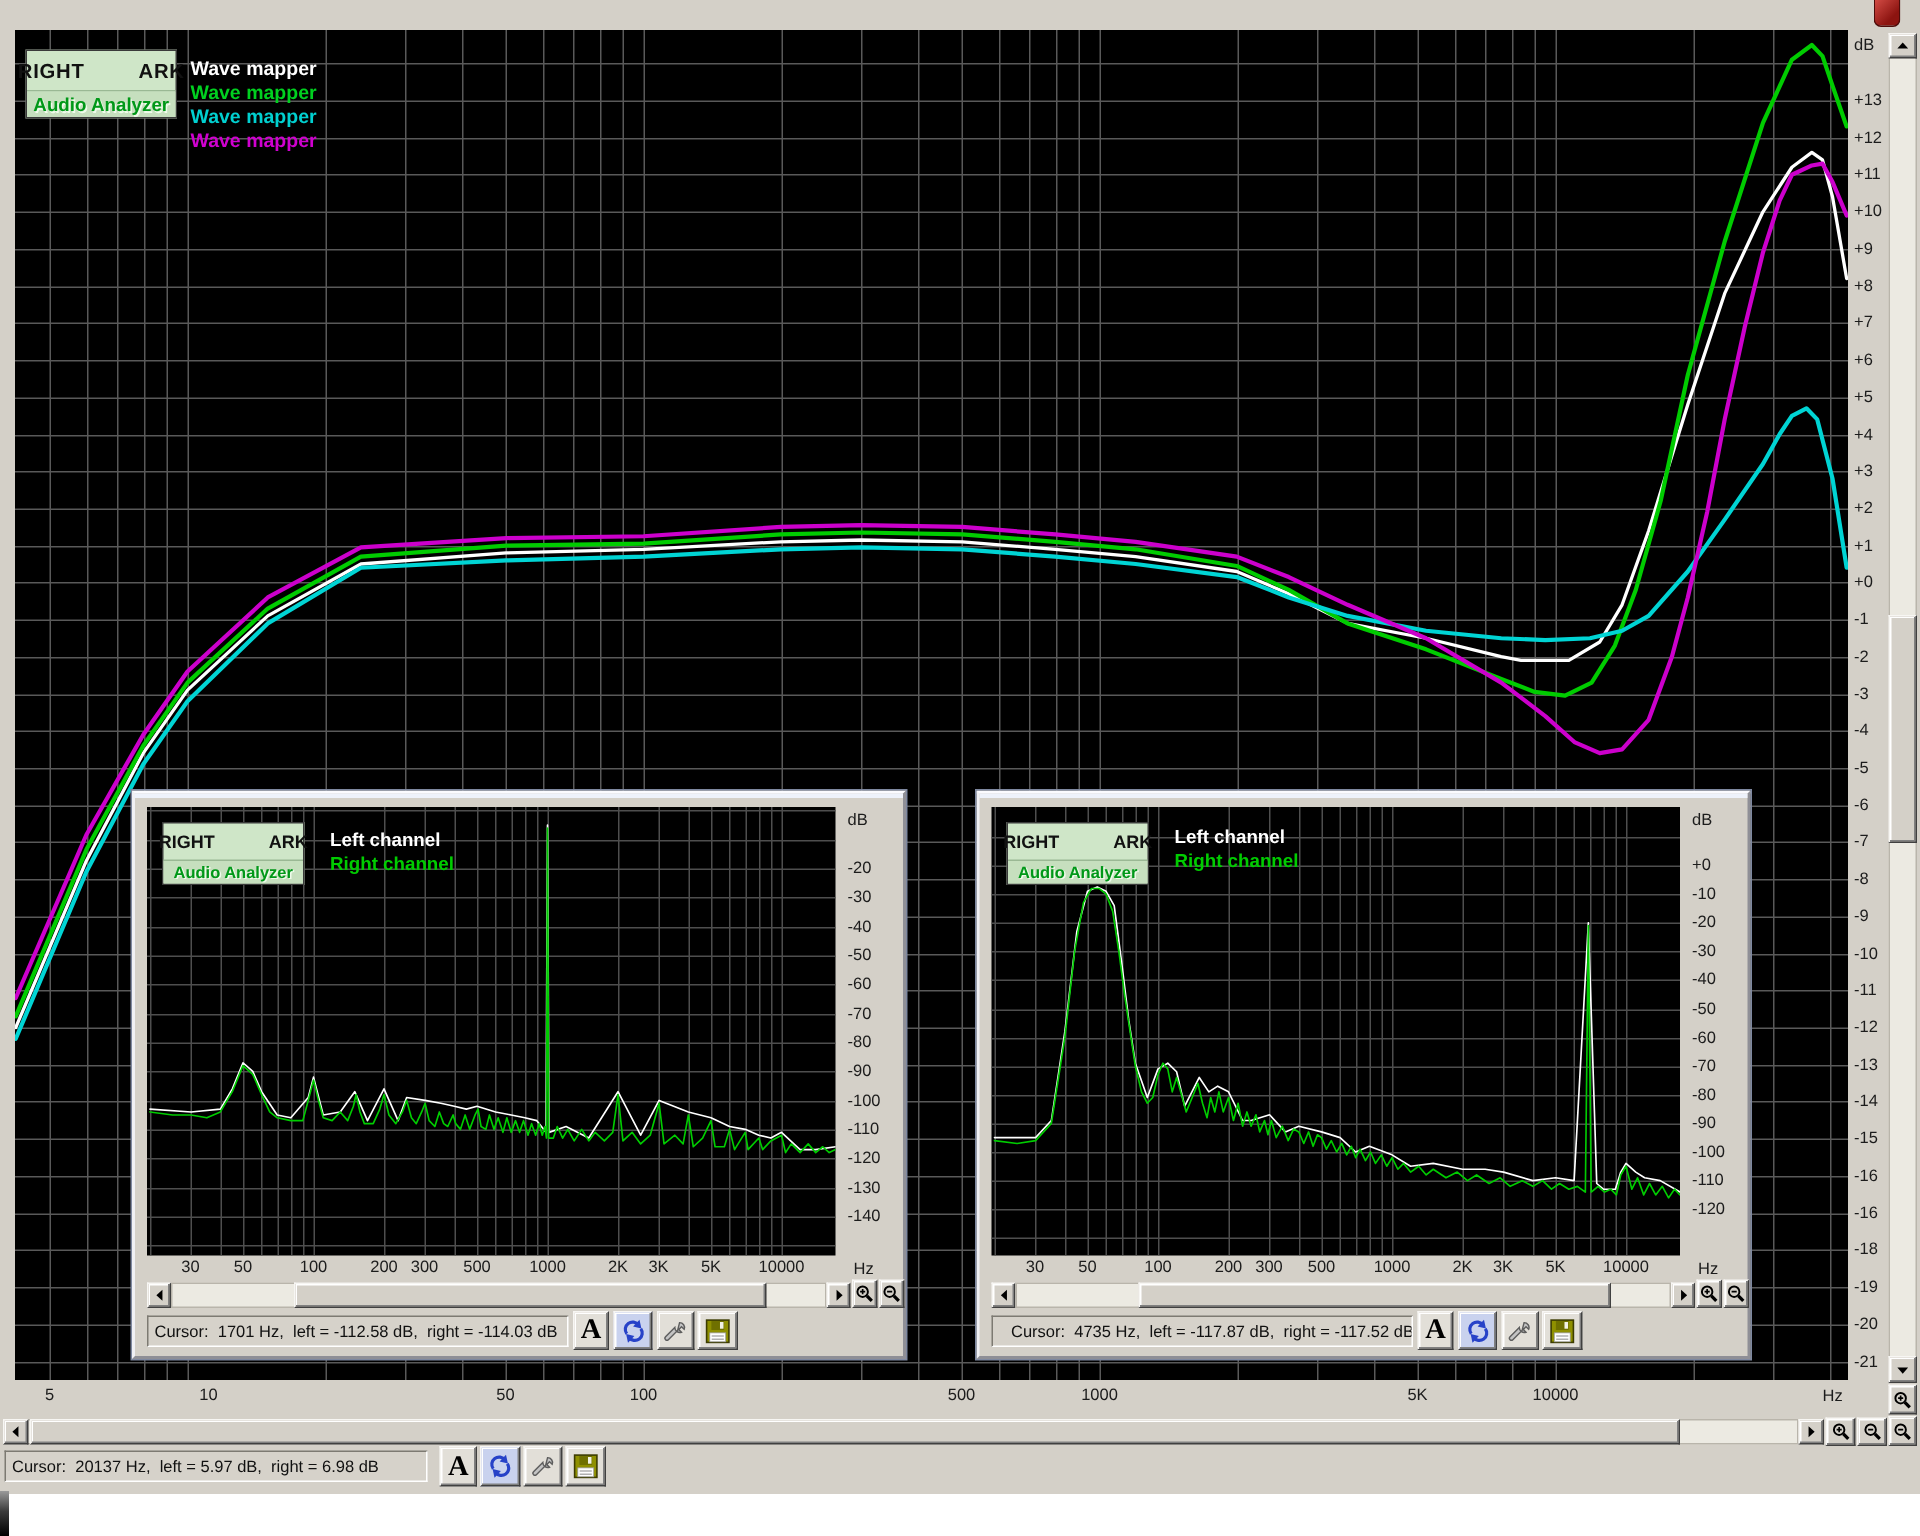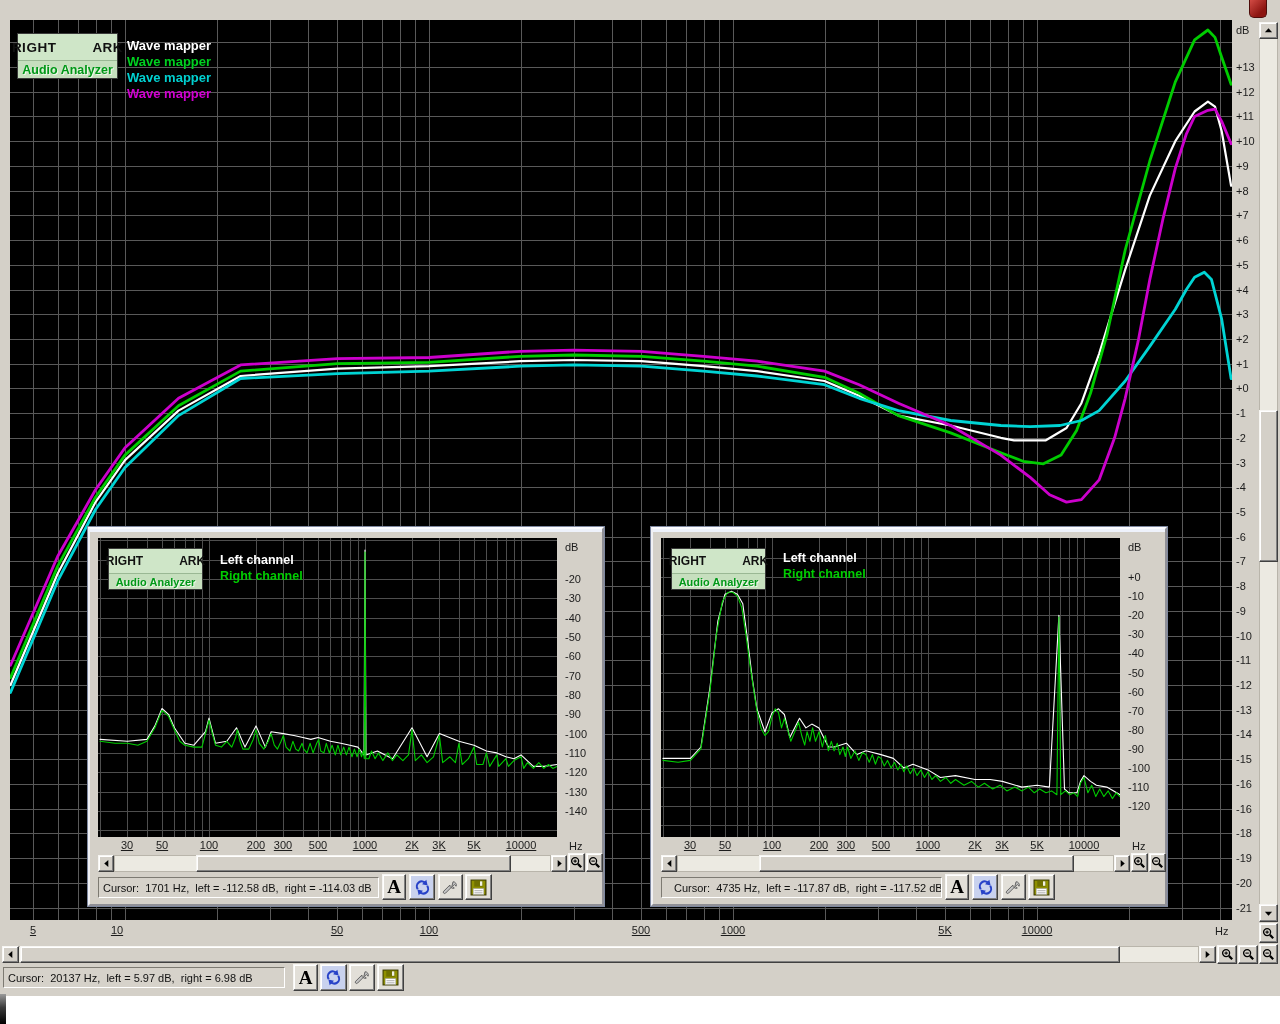--- a/index.html
+++ b/index.html
@@ -24,21 +24,21 @@
   #main-logo .sub{font-size:12.5px;}
   .inset-logo{left:18px;top:19px;width:95px;height:42px;}
   .inset-logo .brand{font-size:12px;}
   .inset-logo .sub{font-size:11px;}
   .wave-icon{width:22px;height:24px;}
   
   .legend-row{position:absolute;font-weight:bold;font-size:13px;line-height:16px;white-space:nowrap;}
   .inset .legend-row{font-size:12.5px;}
   
   .tick{position:absolute;font-size:11px;color:#1c1c1c;white-space:nowrap;}
-  .xtick{transform:translateX(-50%);text-decoration:underline;}
+  .xtick{transform:translateX(-50%);}
   .unit{position:absolute;font-size:11px;color:#1c1c1c;text-align:center;}
   
   .sb-track{position:absolute;background:#eceae2;border:1px solid #b9b5ab;box-sizing:border-box;}
   .sb-thumb,.sb-btn,.tool-btn{position:absolute;background:#d4d0c8;box-sizing:border-box;
      border-top:1px solid #f7f6f3;border-left:1px solid #f7f6f3;
      border-right:1px solid #404040;border-bottom:1px solid #404040;
      box-shadow:inset -1px -1px 0 #808080, inset 1px 1px 0 #ffffff;}
   .sb-btn{display:flex;align-items:center;justify-content:center;padding:0;}
   .sb-btn svg{width:9px;height:9px;}
   .zoom-btn svg{width:13px;height:13px;}
@@ -200,21 +200,21 @@
         <span class="tick" style="left: 4px; top: 733px;">-15</span>
         <span class="tick" style="left: 4px; top: 758px;">-16</span>
         <span class="tick" style="left: 4px; top: 783px;">-16</span>
         <span class="tick" style="left: 4px; top: 807px;">-18</span>
         <span class="tick" style="left: 4px; top: 832px;">-19</span>
         <span class="tick" style="left: 4px; top: 857px;">-20</span>
         <span class="tick" style="left: 4px; top: 882px;">-21</span>
       </div>
     <div class="abs" id="main-xticks" style="left:10px;top:924px;width:1222px;height:16px;">
         <span class="tick xtick" style="left: 23px; top: 0px;">5</span>
-        <span class="tick xtick" style="left: 107px; top: 0px;">10</span>
+        <span class="tick xtick" style="left: 129px; top: 0px;">10</span>
         <span class="tick xtick" style="left: 327px; top: 0px;">50</span>
         <span class="tick xtick" style="left: 419px; top: 0px;">100</span>
         <span class="tick xtick" style="left: 631px; top: 0px;">500</span>
         <span class="tick xtick" style="left: 723px; top: 0px;">1000</span>
         <span class="tick xtick" style="left: 935px; top: 0px;">5K</span>
         <span class="tick xtick" style="left: 1027px; top: 0px;">10000</span>
       </div>
     <span class="unit" style="left:1236px;top:24px;">dB</span>
     <span class="unit" style="left:1215px;top:925px;">Hz</span>
 

